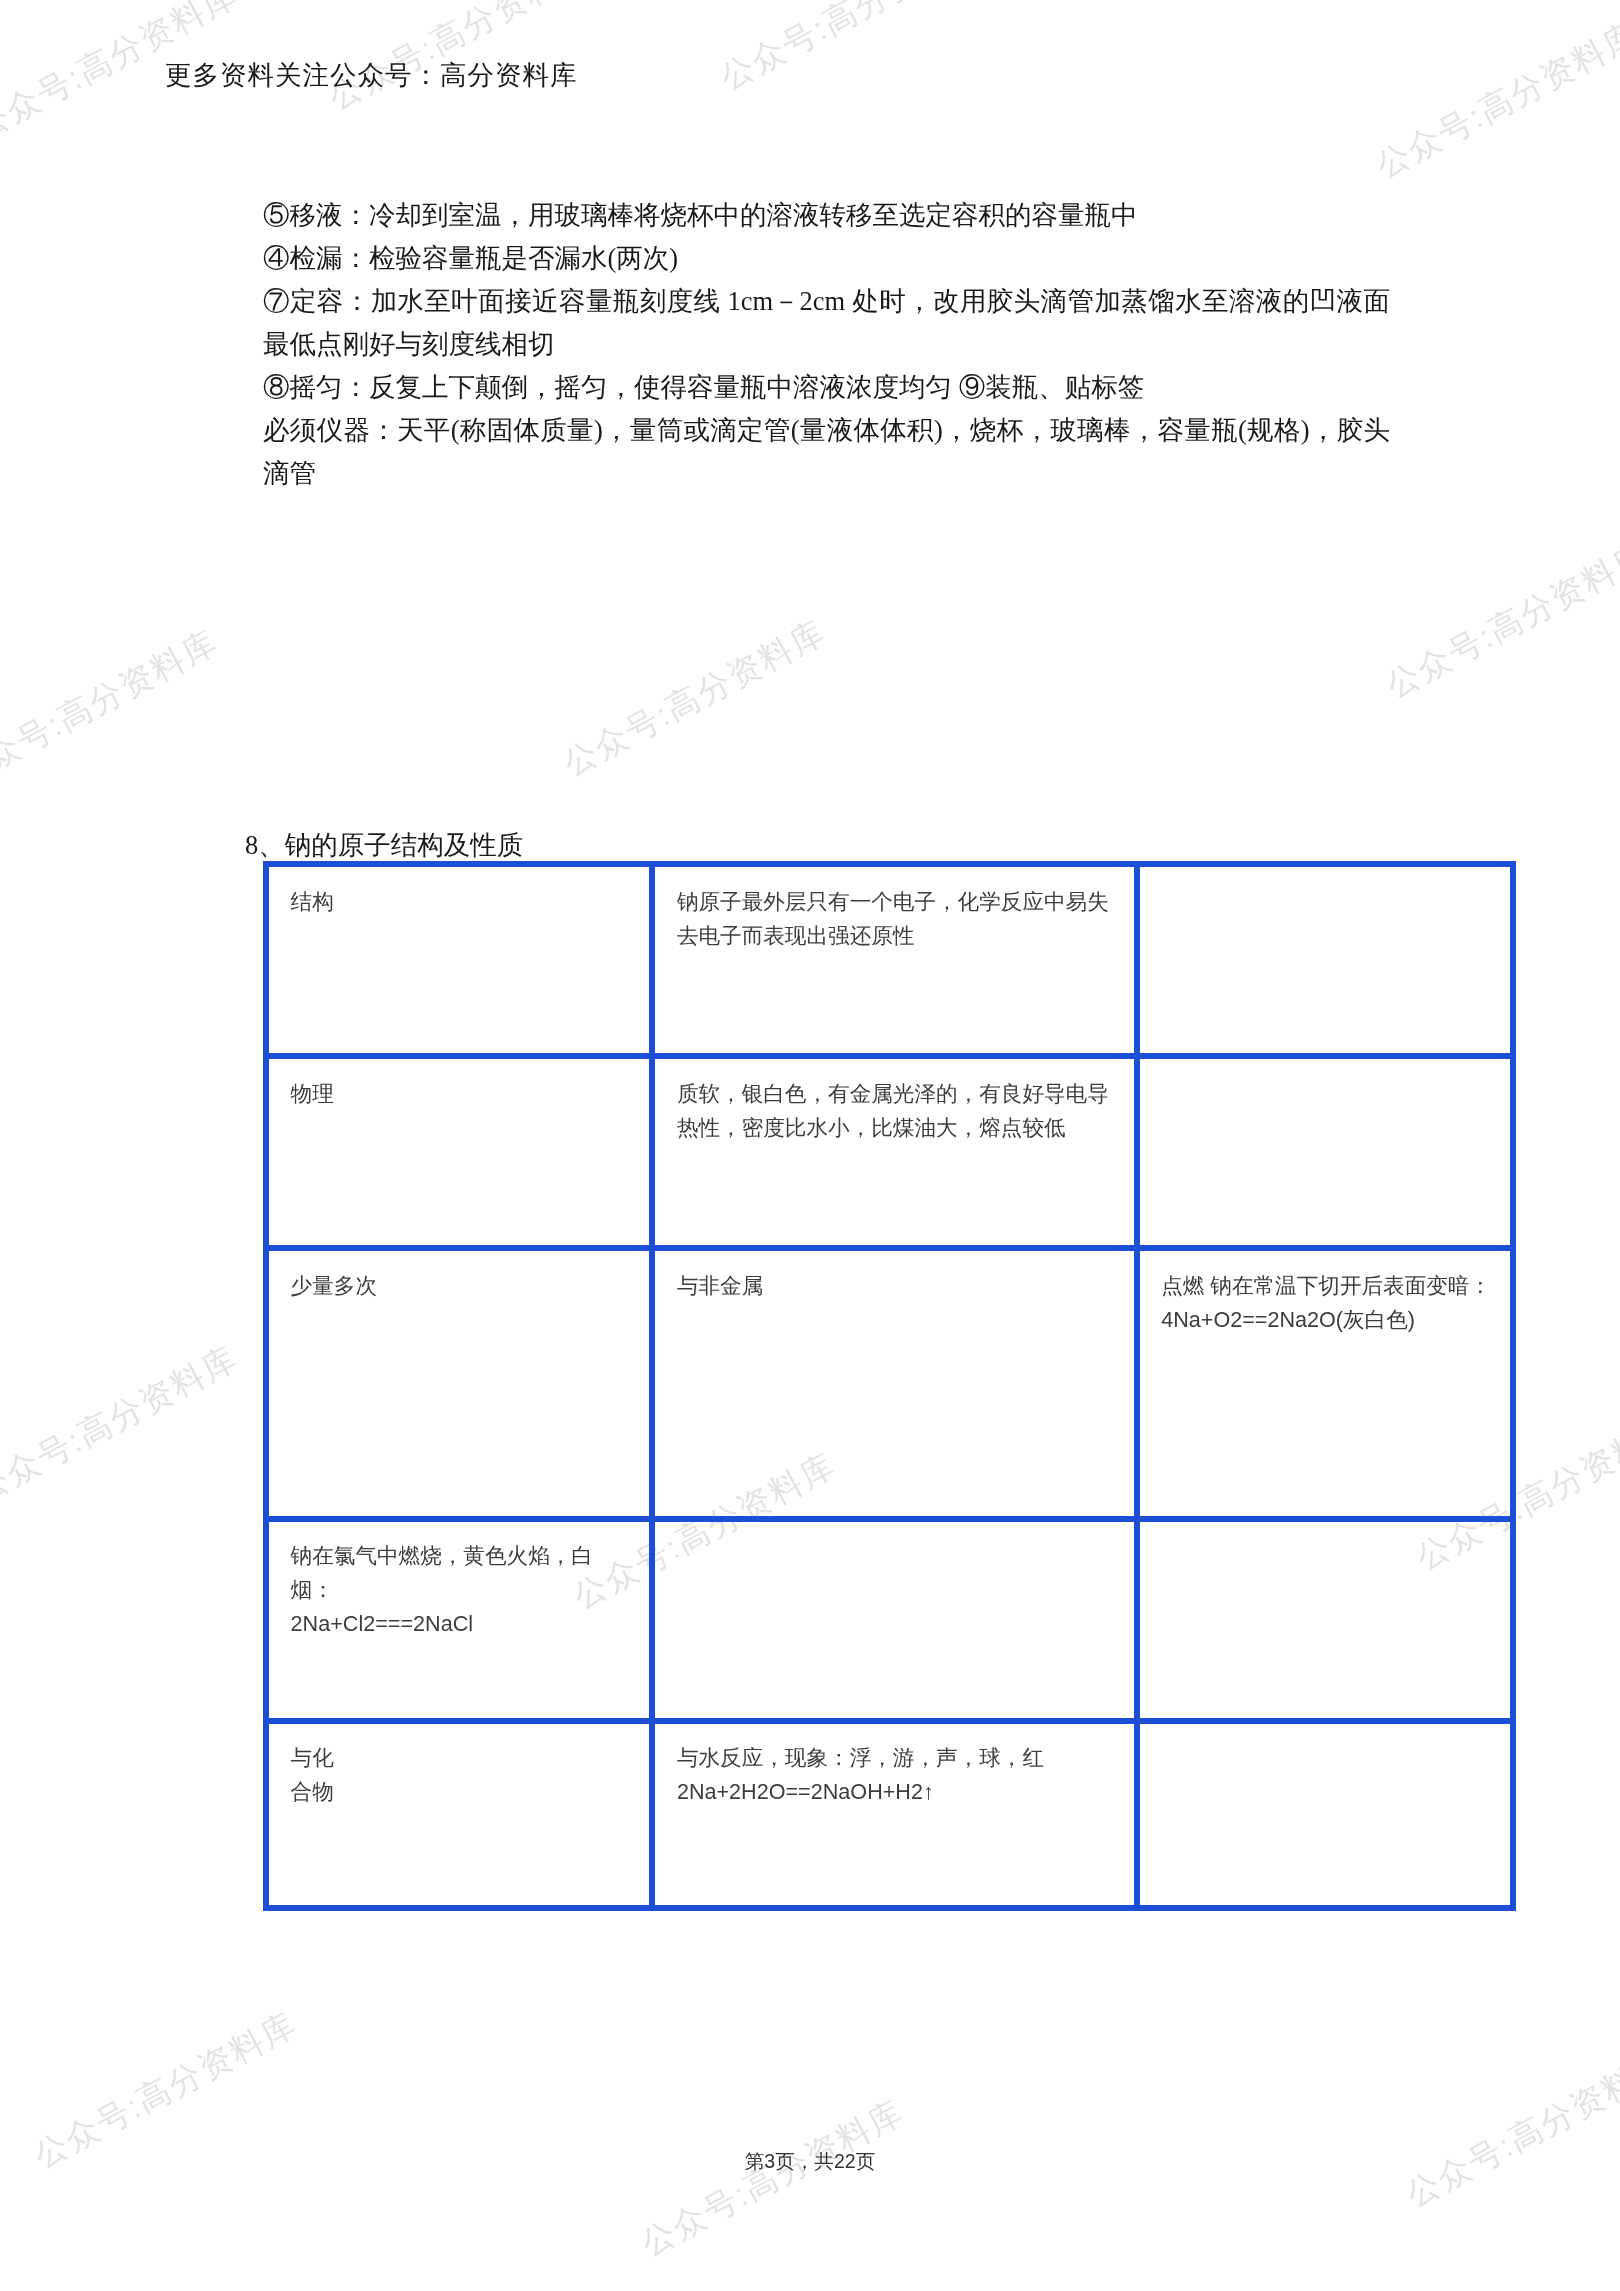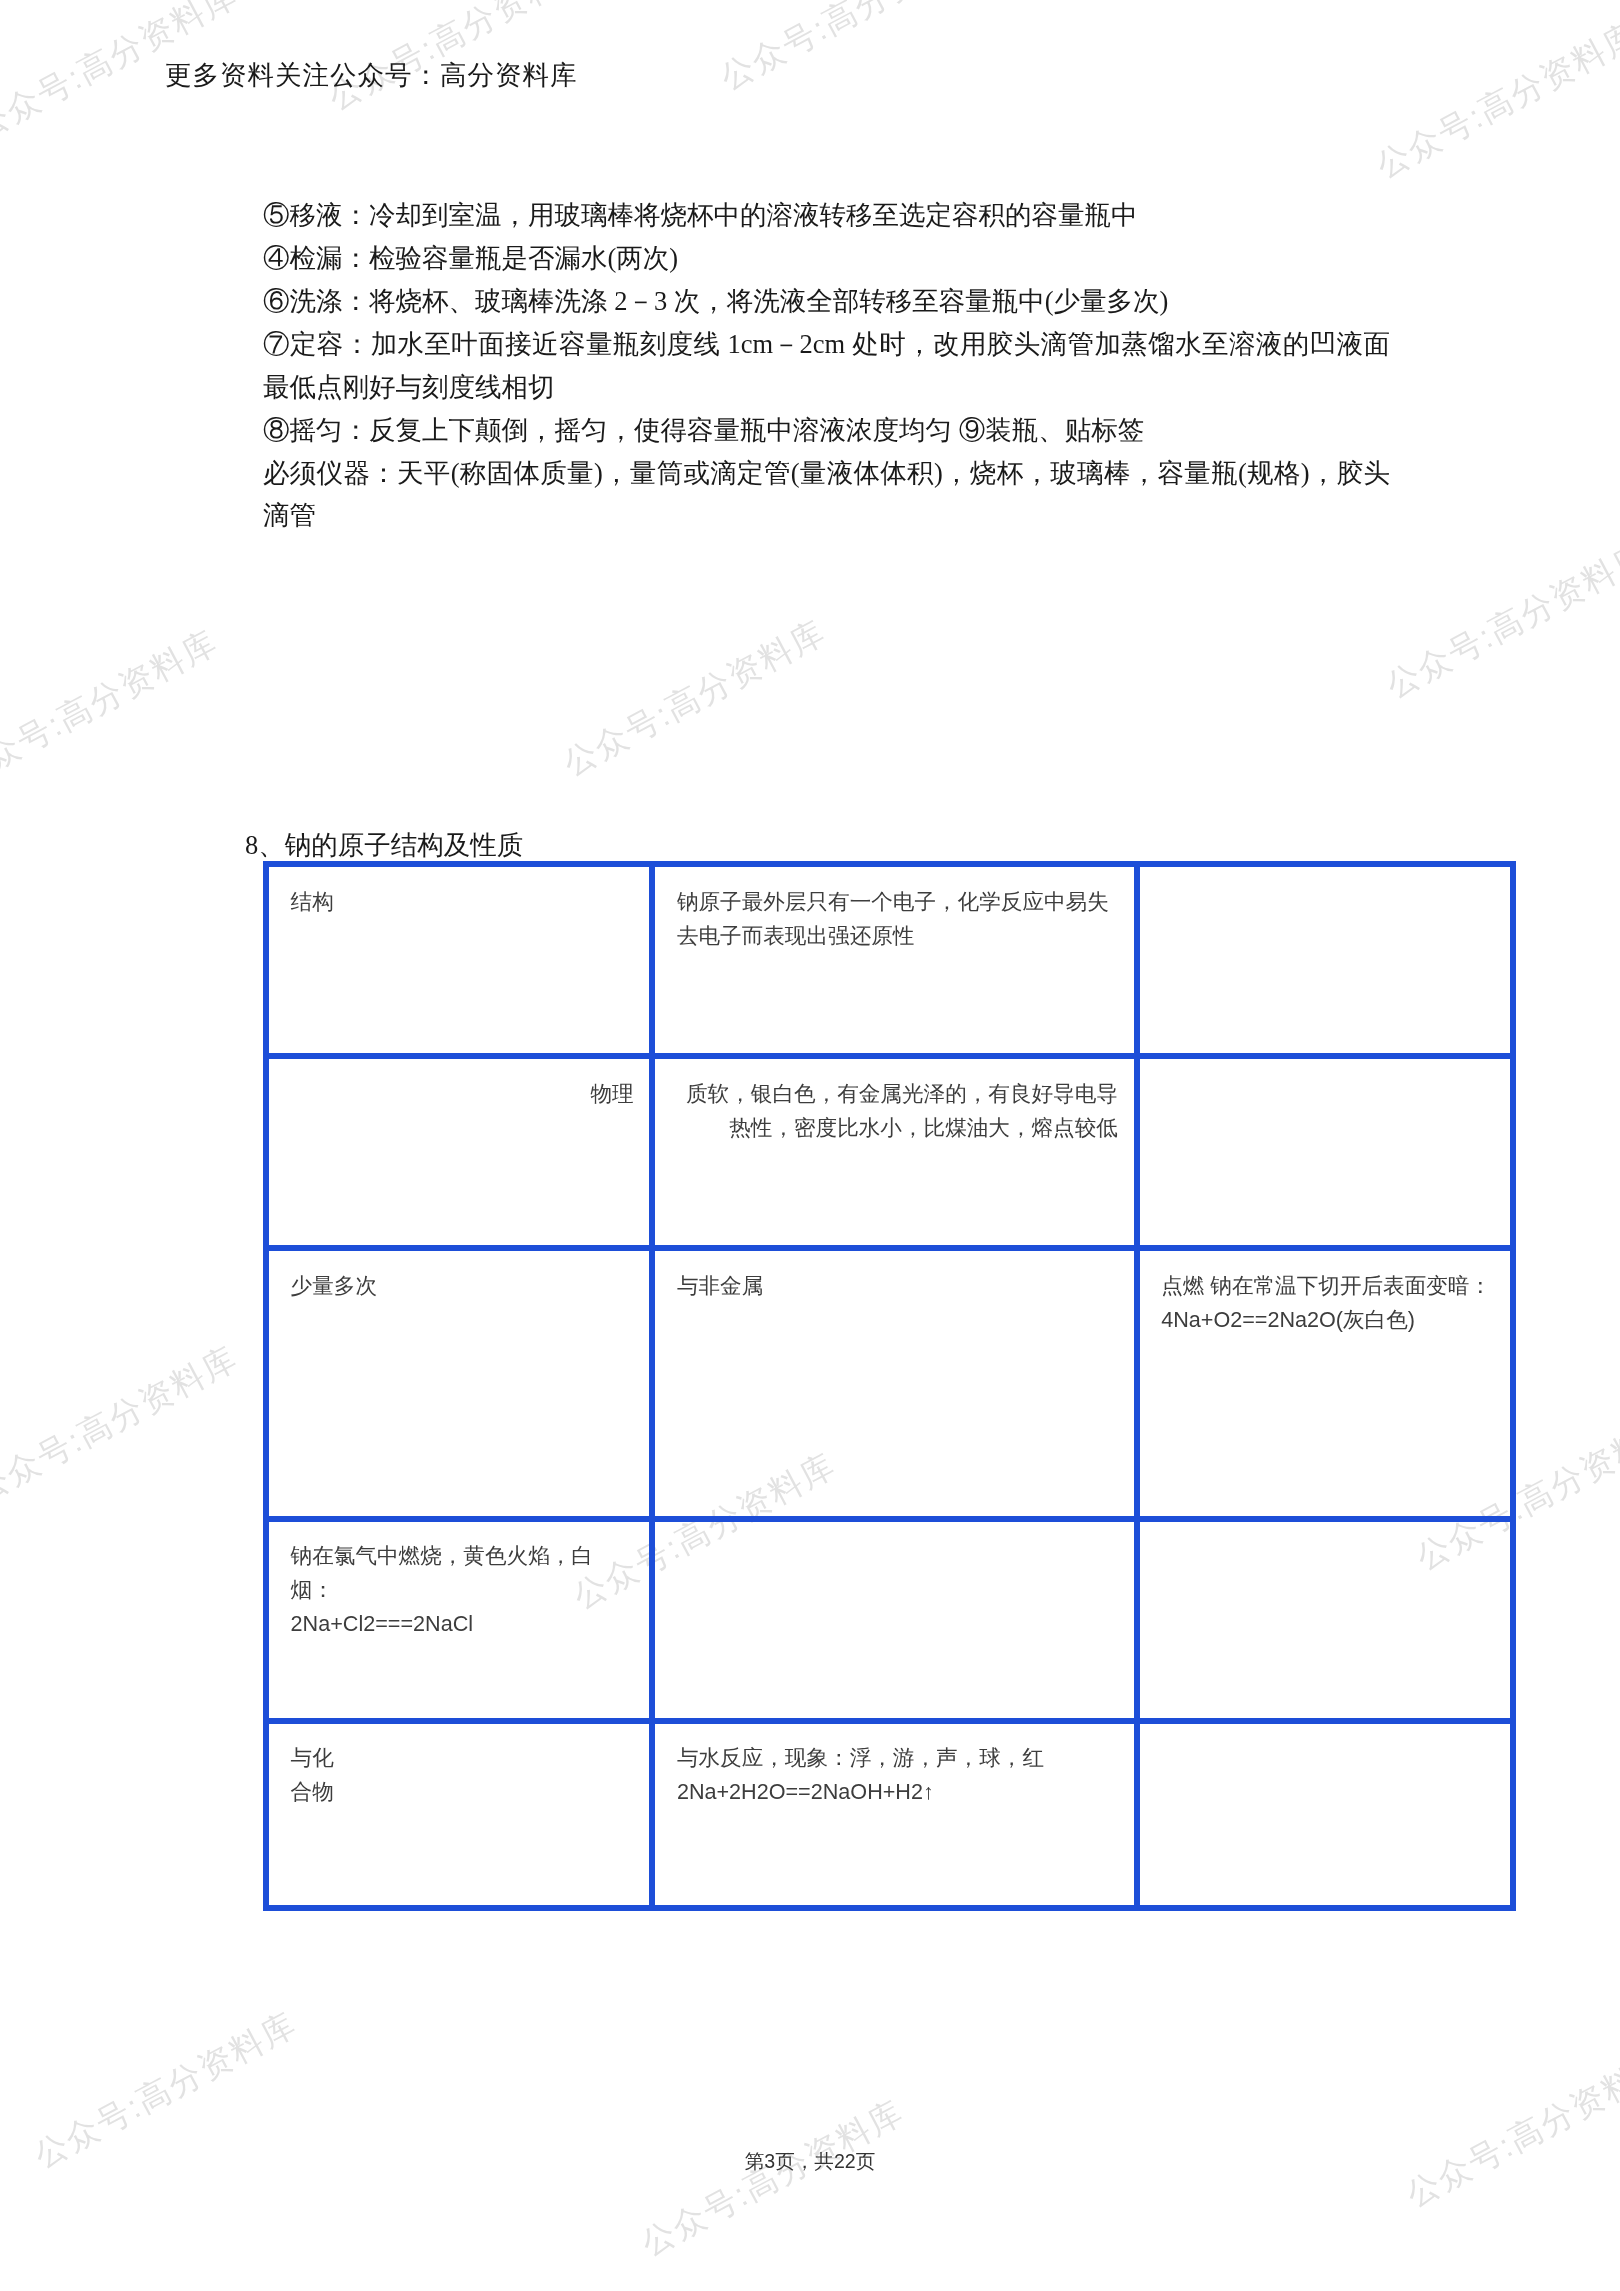--- a/index.html
+++ b/index.html
@@ -86,21 +86,21 @@
     padding: 17.6px 15.7px 21.6px 21.6px;
     font-size: 21.6px;
     line-height: 1.58;
     color: #3d3d3d;
     font-family: "Liberation Sans", sans-serif;
   }
   td.c1 { width: 343px; }
   td.c2 { width: 441px; }
   td.c3 { width: 333px; }
   .row-struct td { height: 147px; }
-  .row-phys td { height: 147px; text-align: right; }
+  .row-phys td { height: 147px; }
   .row-chem td { height: 225px; }
   .row-cl2 td { height: 157px; }
   .row-comp td { height: 142px; }
   .footer {
     position: absolute;
     left: 0;
     right: 0;
     top: 2148px;
     text-align: center;
     font-size: 19.6px;
@@ -129,21 +129,20 @@
     <div class="wm" style="left:1392px; top:2107px;">公众号:高分资料库</div>
   </div>
 
   <div class="content">
 
     <div class="doc-header">更多资料关注公众号：高分资料库</div>
 
     <div class="body-text">
       <p>⑤移液：冷却到室温，用玻璃棒将烧杯中的溶液转移至选定容积的容量瓶中</p>
       <p>④检漏：检验容量瓶是否漏水(两次)</p>
-      <p>⑥洗涤：将烧杯、玻璃棒洗涤 2－3 次，将洗液全部转移至容量瓶中(少量多次)</p>
       <p>⑦定容：加水至叶面接近容量瓶刻度线 1cm－2cm 处时，改用胶头滴管加蒸馏水至溶液的凹液面最低点刚好与刻度线相切</p>
       <p>⑧摇匀：反复上下颠倒，摇匀，使得容量瓶中溶液浓度均匀  ⑨装瓶、贴标签</p>
       <p>必须仪器：天平(称固体质量)，量筒或滴定管(量液体体积)，烧杯，玻璃棒，容量瓶(规格)，胶头滴管</p>
     </div>
 
     <div class="sec-title">
       <span class="num">8、</span><span>钠的原子结构及性质</span>
     </div>
 
     <table class="data-table">

